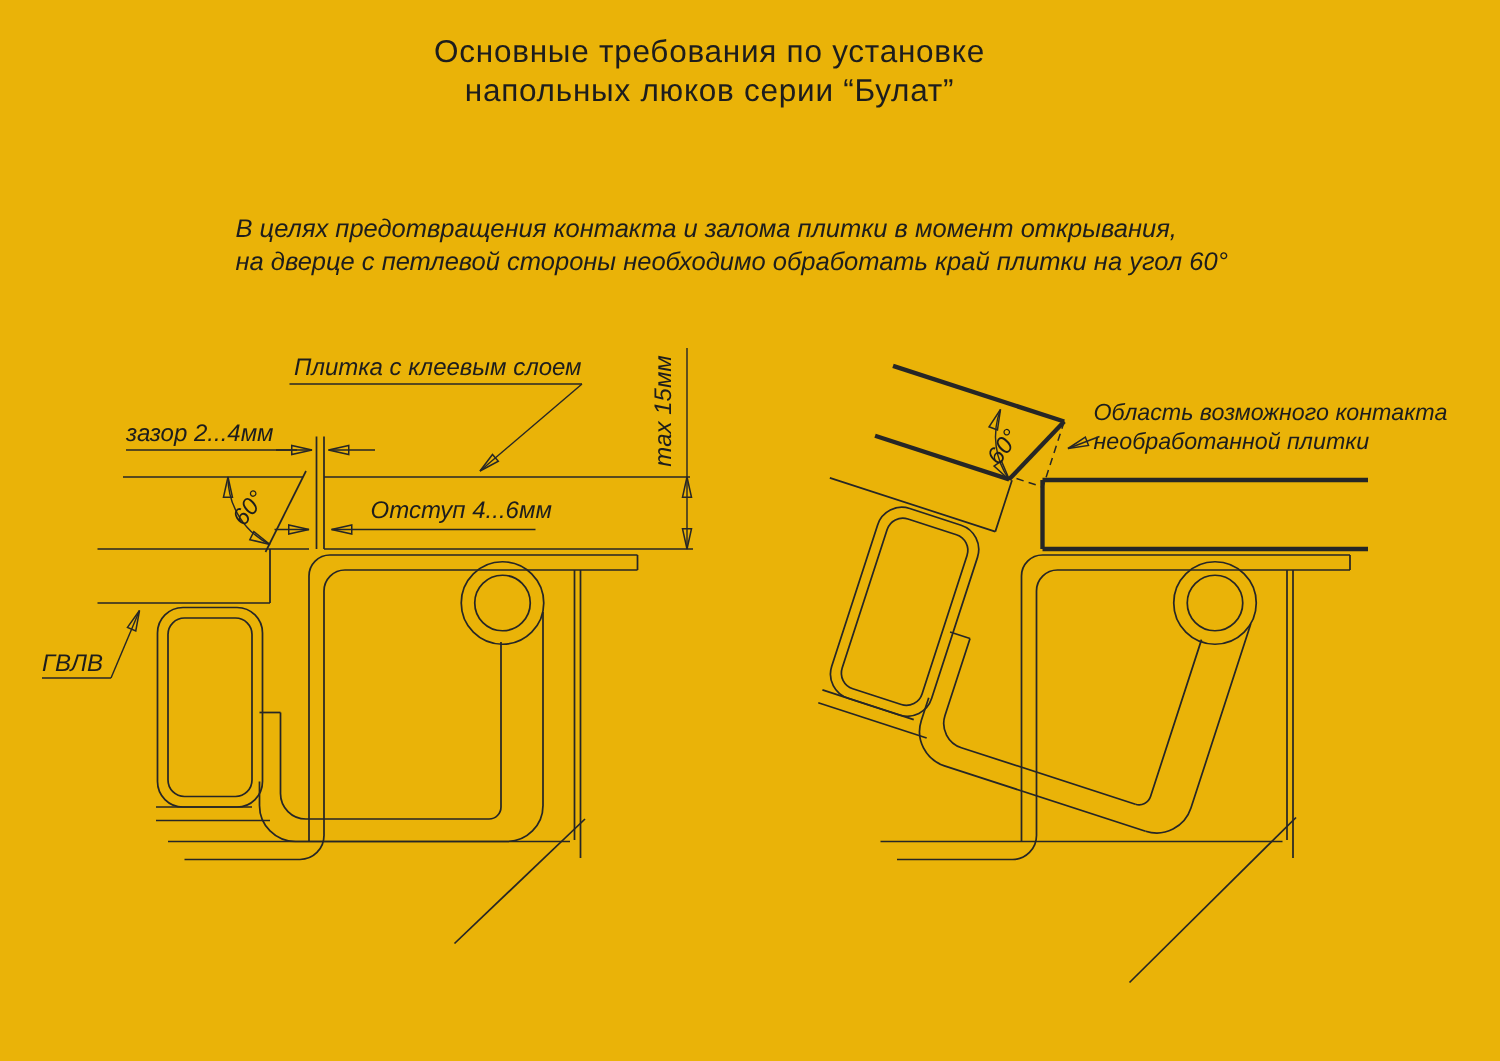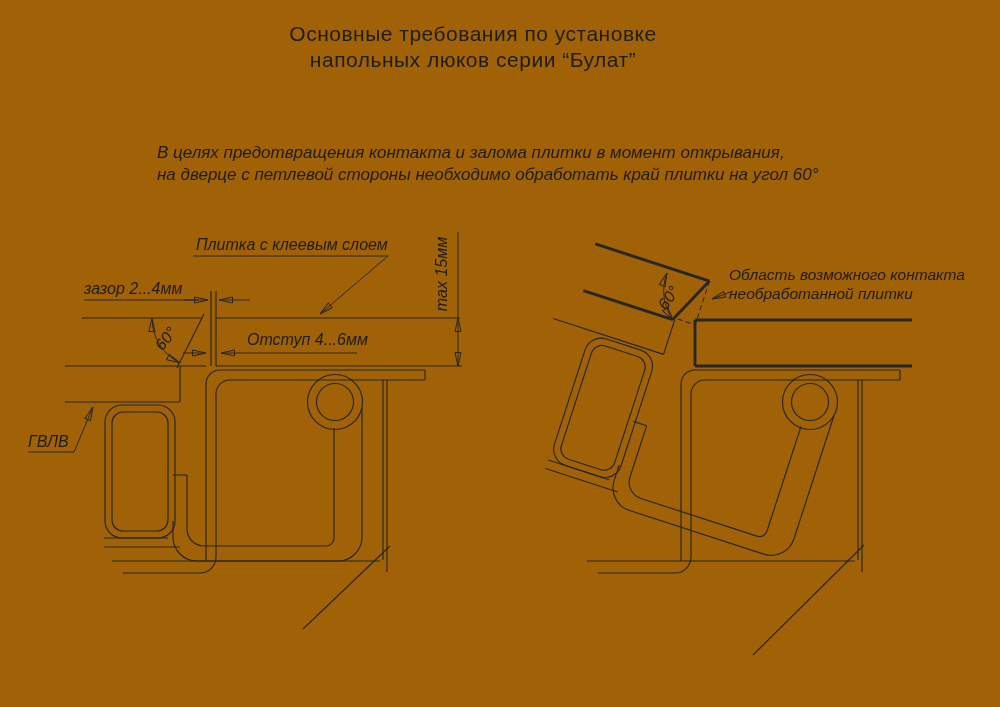--- a/index.html
+++ b/index.html
@@ -1,16 +1,16 @@
 <!DOCTYPE html>
 <html><head>
 <meta charset="utf-8">
 <style>
   html,body{margin:0;padding:0;background:#ffffff;}
-  .page{position:relative;width:1000px;height:707px;background:#a16207;overflow:hidden;
+  .page{position:relative;width:1000px;height:707px;background:#eab308;overflow:hidden;
         font-family:"Liberation Sans", sans-serif;}
   svg{position:absolute;left:0;top:0;}
   svg path, svg line, svg rect, svg circle, svg polyline{fill:none;stroke:#262626;}
   .ln{stroke-width:1.15;}
   .thk{stroke-width:2.9;}
   .dim{stroke-width:0.95;}
   .dash{stroke-width:1.0;stroke-dasharray:5 3.5;}
   .fillpat{stroke:none;}
   text{fill:#1d1d1d;stroke:none;}
   .t-title{font-size:21px;letter-spacing:0.5px;text-anchor:middle;}

